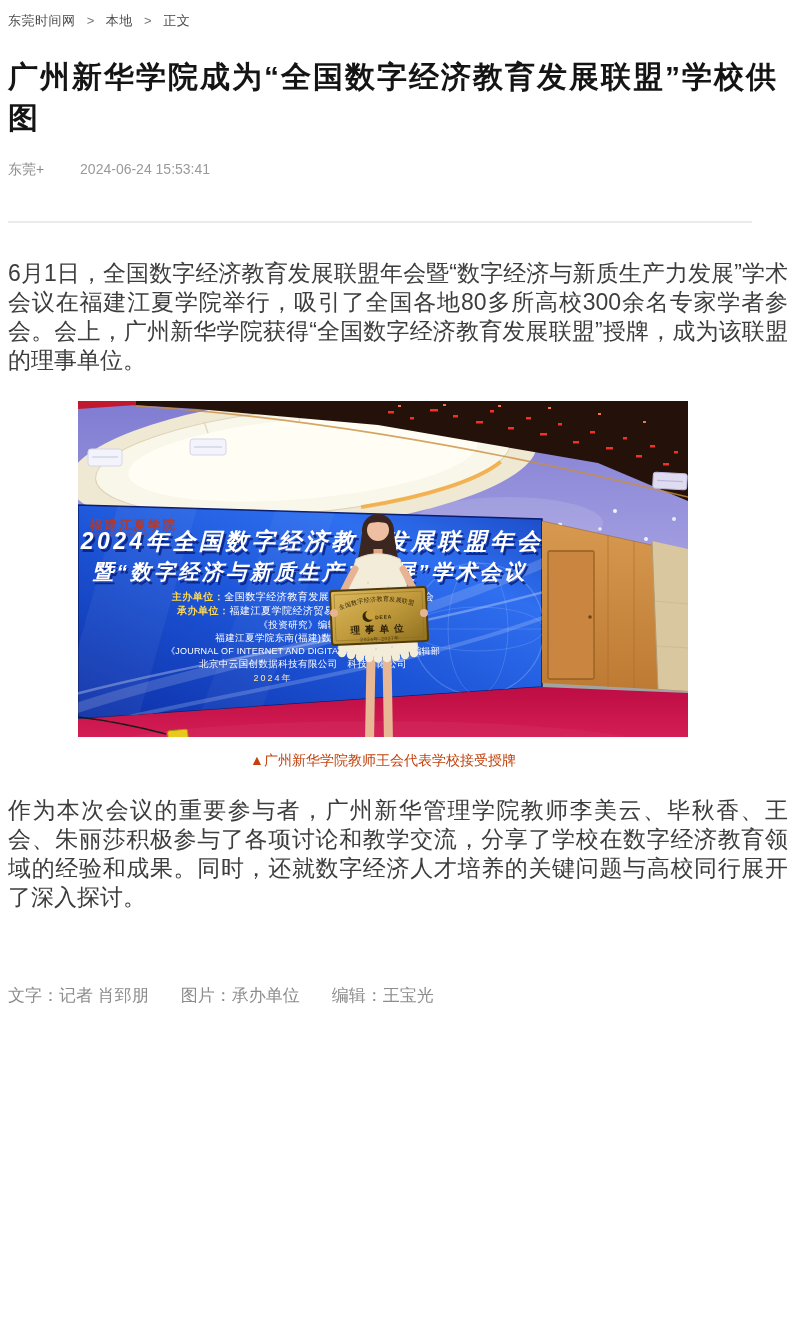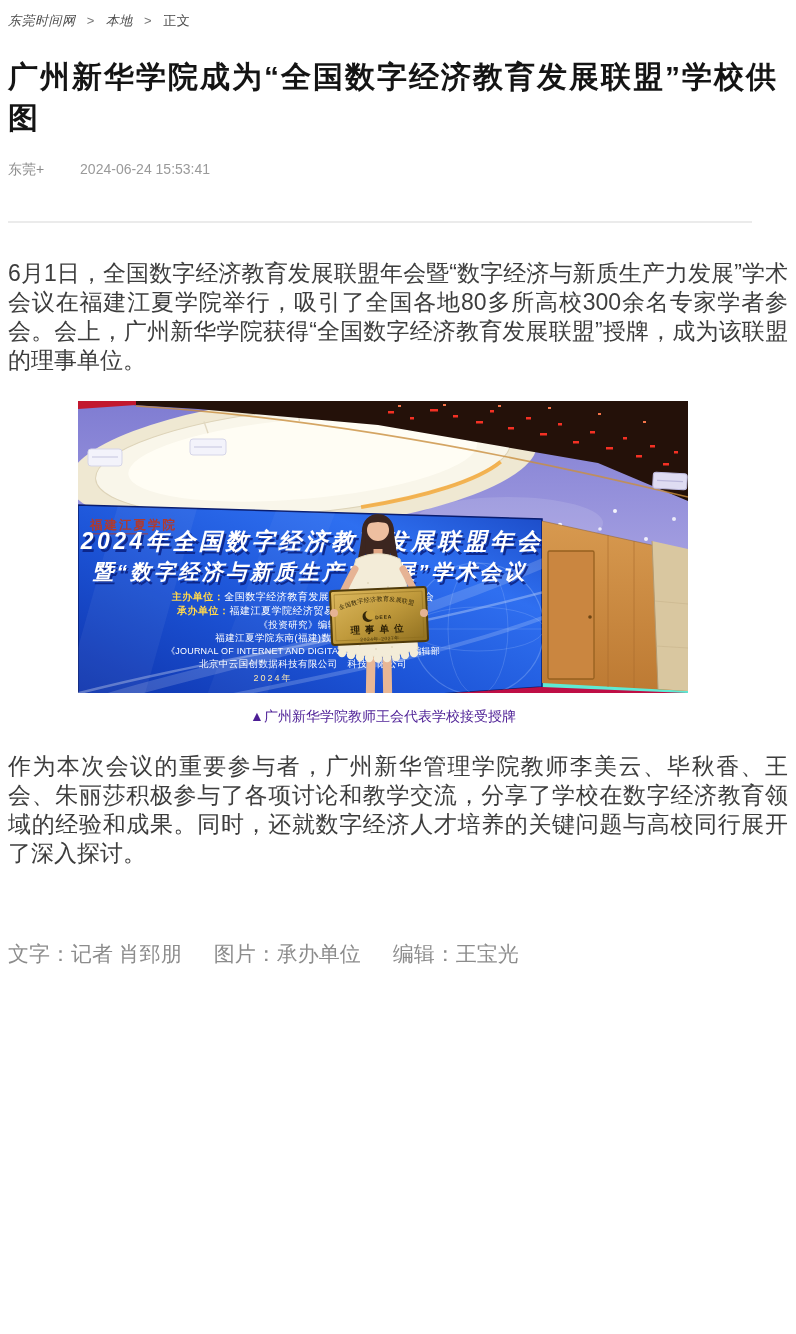--- a/index.html
+++ b/index.html
@@ -1,37 +1,37 @@
 <!DOCTYPE html>
 <html><head>
 <meta charset="utf-8">
 <style>
   html,body{margin:0;padding:0;background:#ffffff;}
   body{width:796px;height:1334px;overflow:hidden;
        font-family:"Liberation Sans","DejaVu Sans",sans-serif;color:#3d3d3d;}
   .page{box-sizing:border-box;width:796px;padding:12px 8px 40px;}
   
   .breadcrumb{font-size:13px;color:#4a4a4a;letter-spacing:.5px;}
-  .breadcrumb a{color:#4a4a4a;text-decoration:none;cursor:pointer;font-style:italic;}
+  .breadcrumb a{color:#4a4a4a;text-decoration:none;cursor:pointer;}
   .breadcrumb .sep{color:#777;margin:0 7px;}
   
   .title{margin:26px 0 0;font-size:30px;letter-spacing:2px;line-height:1.38;
          font-weight:700;color:#141414;}
   .meta{margin-top:22px;font-size:14px;color:#9a9a9a;}
   .meta .src{color:#8a8a8a;margin-right:32px;}
   .divider{border:none;border-top:2px solid #ebebeb;margin:42px 36px 0 0;}
   
   .para{font-size:23px;line-height:29px;text-align:justify;color:#3d3d3d;margin:26px 0 0;}
   .para.first{margin-top:36px;}
   
   figure{margin:26px 0 0 70px;width:610px;}
-  .photo{width:610px;height:292px;overflow:hidden;background:#5eead4;}
-  figcaption{margin-top:15px;text-align:center;font-size:14px;color:#4c1d95;}
-  
-  .credits{margin-top:72px;display:flex;gap:32px;font-size:21px;color:#8c8c8c;}
+  .photo{width:610px;height:336px;overflow:hidden;background:#a3a3a3;}
+  figcaption{margin-top:15px;text-align:center;font-size:14px;color:#c2410c;}
+  
+  .credits{margin-top:72px;display:flex;gap:32px;font-size:17px;color:#8c8c8c;}
   svg{display:block;font-family:"Liberation Sans","DejaVu Sans",sans-serif;}
 </style>
 </head>
 <body>
 
 <div class="page">
 
   <nav class="breadcrumb">
     <a>东莞时间网</a>
     <span class="sep">&gt;</span>

